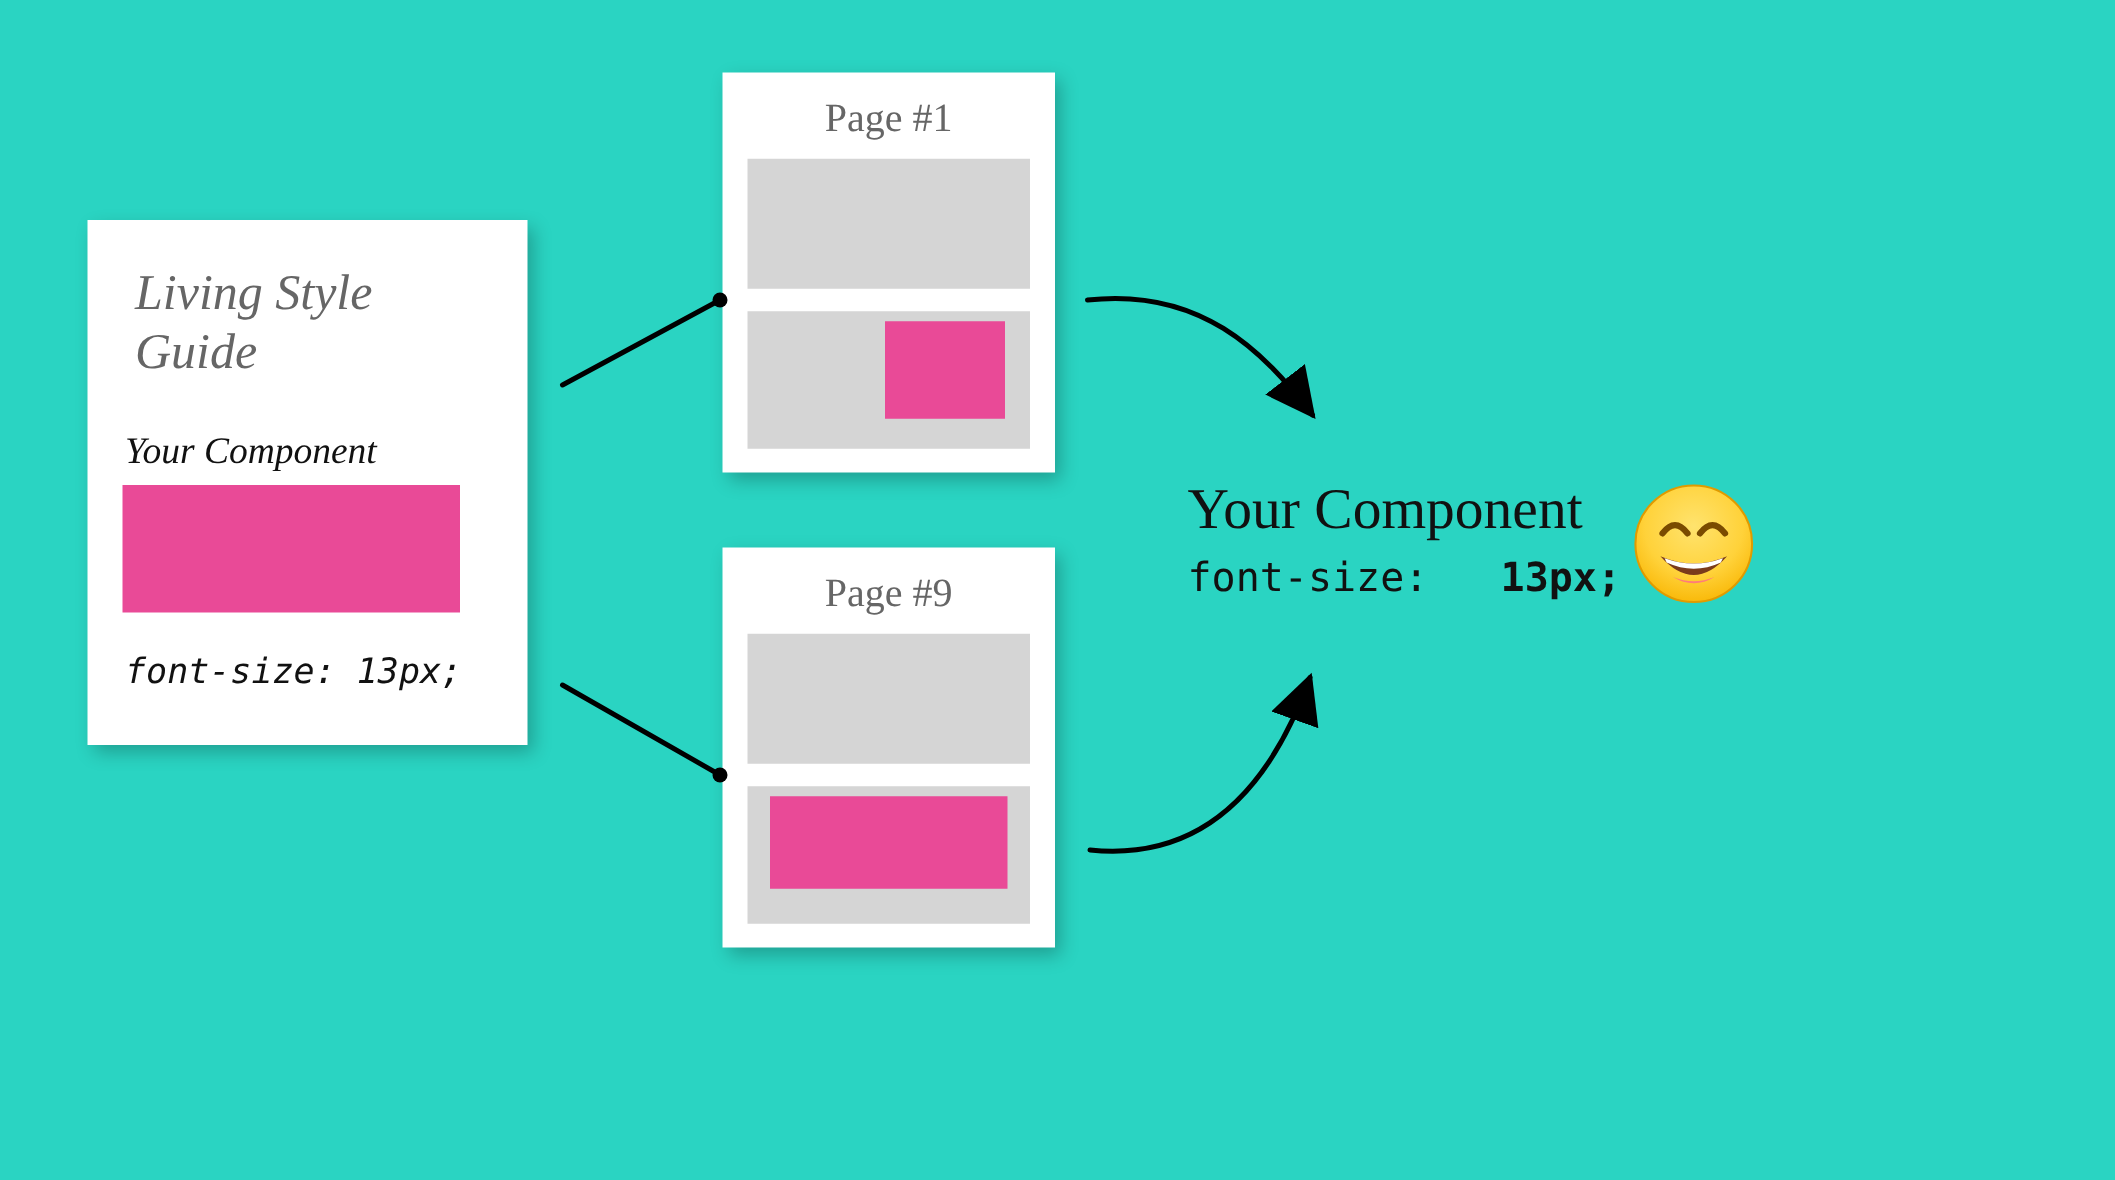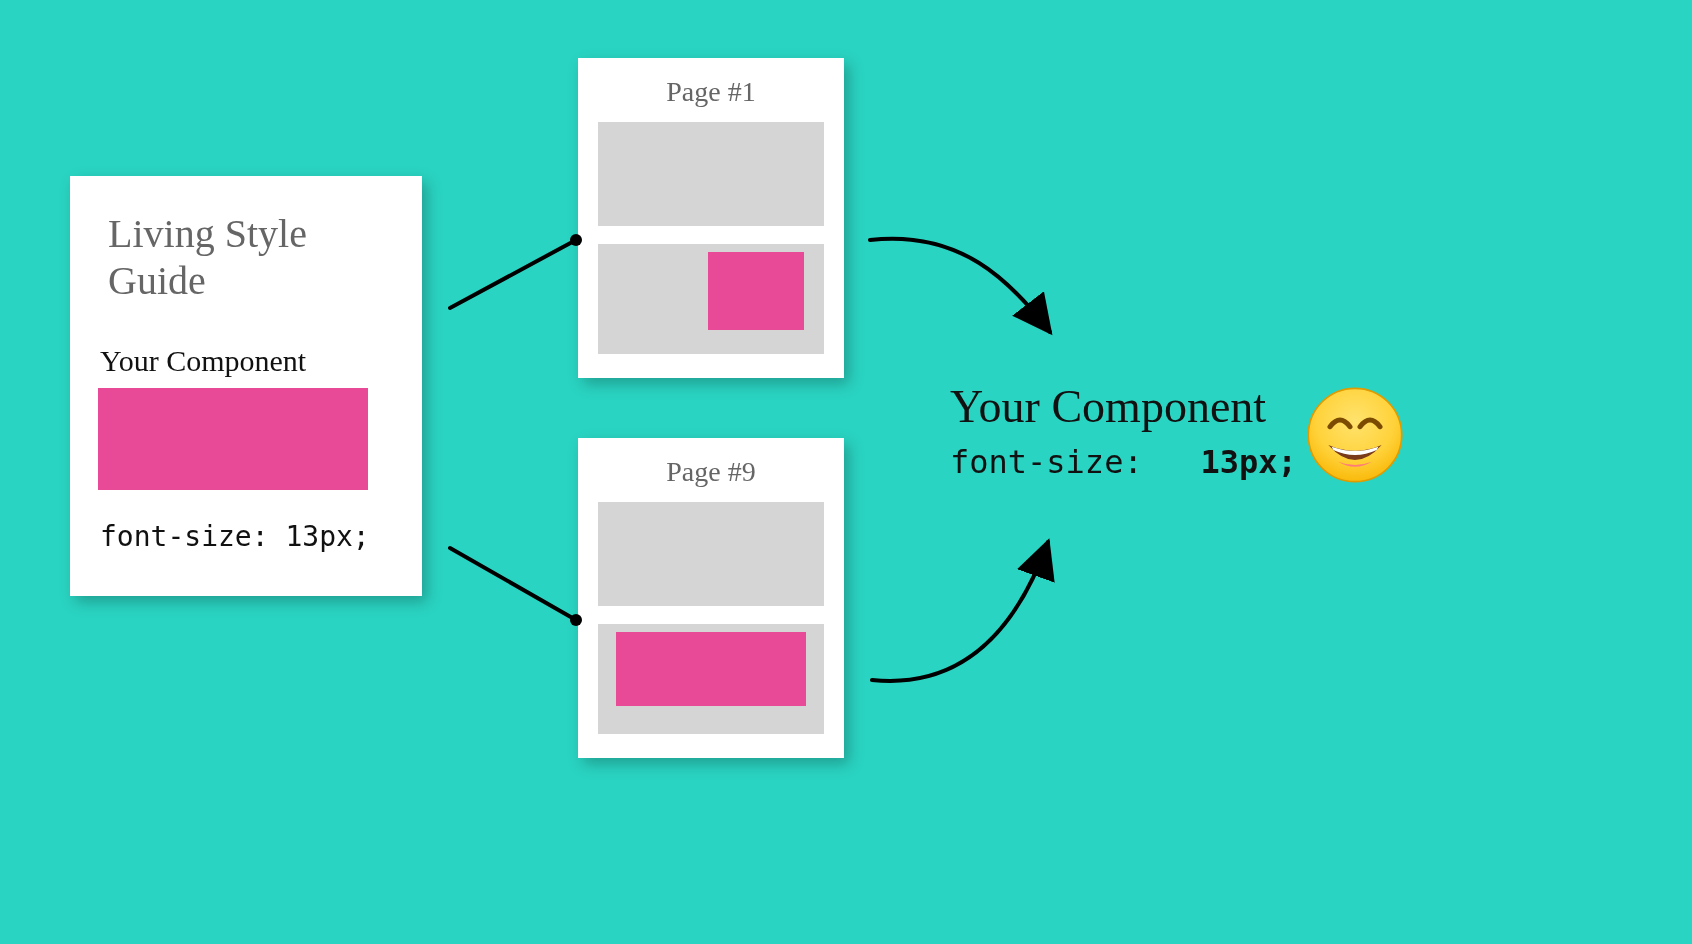--- a/index.html
+++ b/index.html
@@ -13,20 +13,21 @@
   .card {
     background: #fff;
     position: absolute;
     box-shadow: 5px 6px 14px rgba(0,0,0,0.25);
   }
   
   #style-guide-card {
     left: 70px; top: 176px;
     width: 352px; height: 420px;
     padding: 24px 28px;
+    font-style: italic;
   }
   #style-guide-card .title {
     font-size: 40px;
     color: #666;
     margin: 10px 0 40px 10px;
   }
   #style-guide-card .sub {
     font-size: 30px;
     color: #111;
     margin: 0 0 10px 2px;
@@ -44,21 +45,21 @@
   }
   
   .page-card {
     width: 266px; height: 320px;
     padding: 18px 20px 0 20px;
   }
   #page1-card { left: 578px; top: 58px; }
   #page2-card { left: 578px; top: 438px; }
   .page-card .page-title {
     text-align: center;
-    font-size: 28px;
+    font-size: 32px;
     color: #666;
     margin-bottom: 14px;
   }
   .page-card .block-top {
     background: #d5d5d5;
     width: 100%; height: 104px;
     margin-bottom: 18px;
   }
   .page-card .block-bot {
     background: #d5d5d5;

